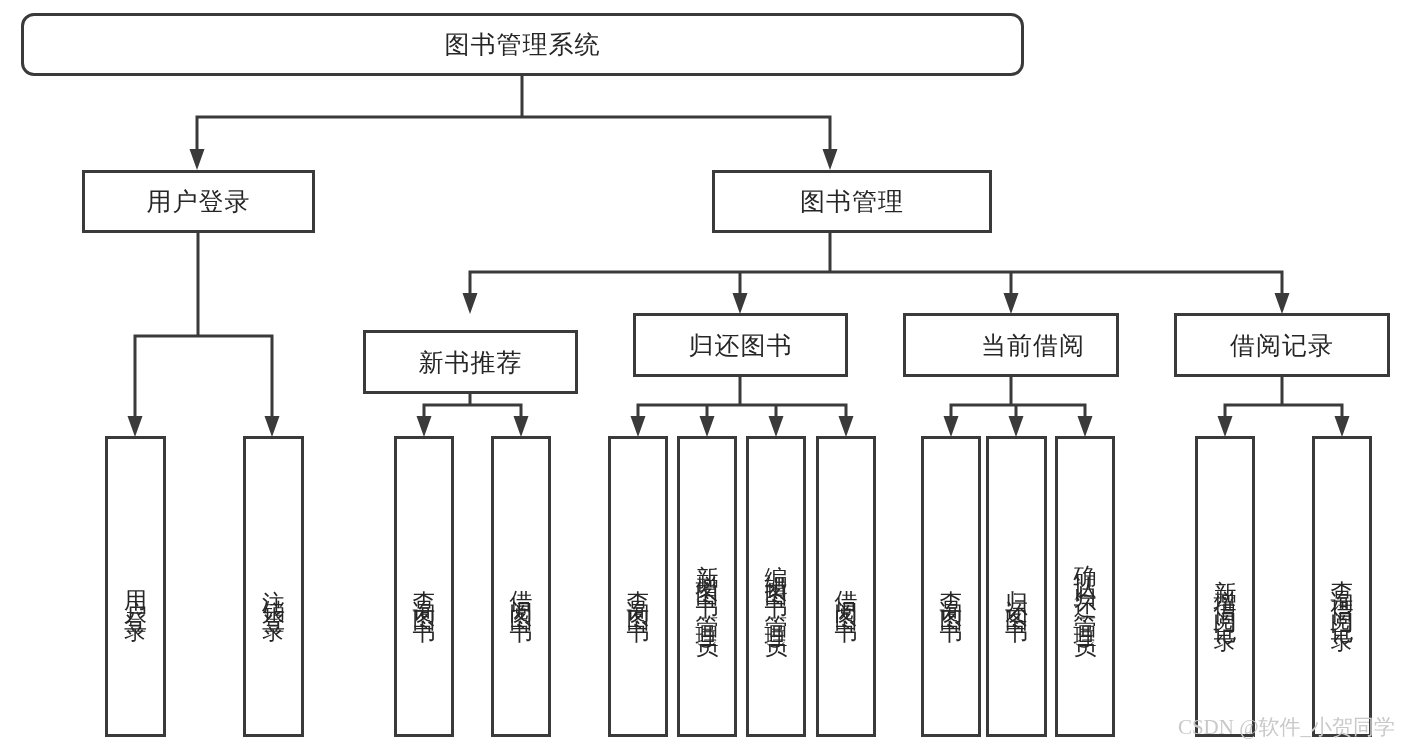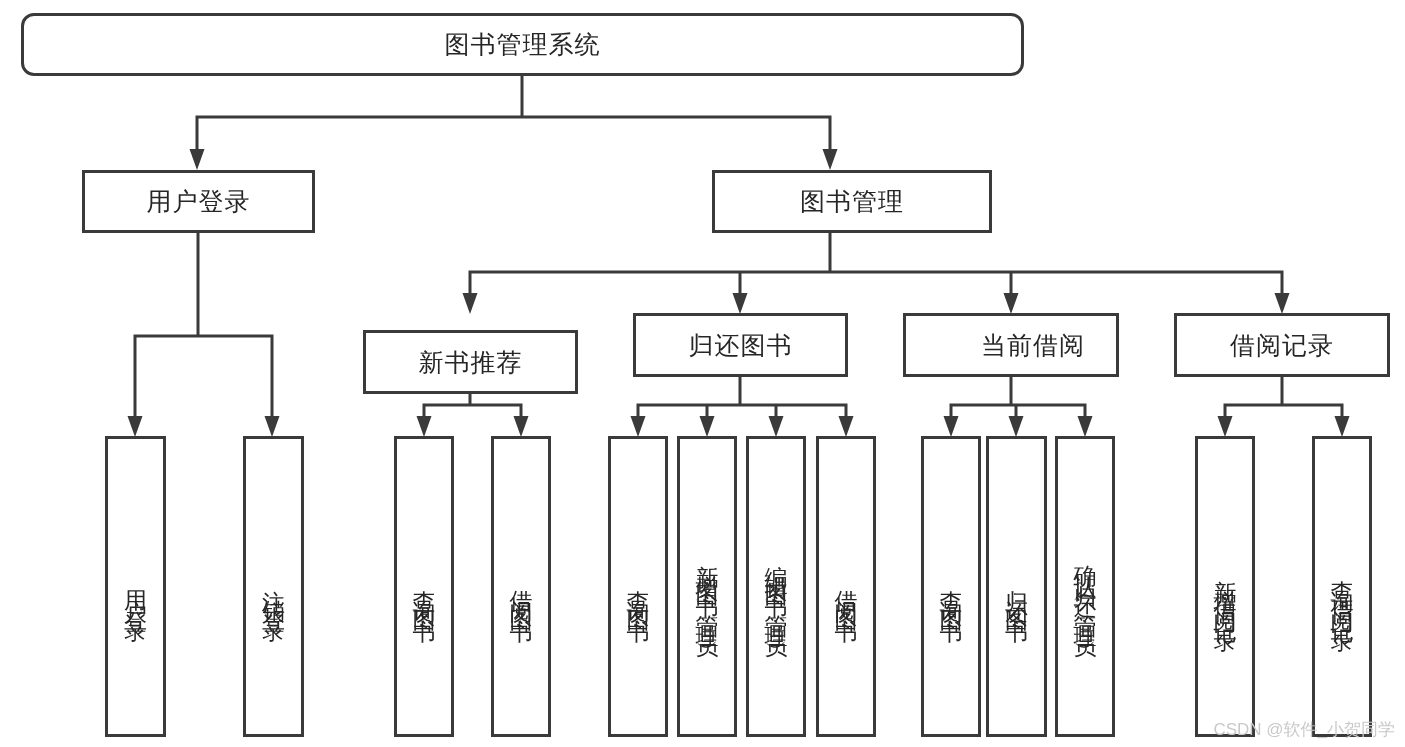--- a/index.html
+++ b/index.html
@@ -47,23 +47,24 @@
     font-size: 23px;
     letter-spacing: 10px;
     padding-top: 10px;
     line-height: 1;
     white-space: nowrap;
   }
   .watermark {
     position: absolute;
     right: 10px;
     bottom: 6px;
-    font-size: 17px;
+    font-size: 21px;
     color: var(--watermark, #c9c9c9);
     white-space: nowrap;
+    font-family: Liberation Serif, serif;
   }
 </style>
 </head>
 <body>
 
 <div class="stage">
 
   <svg class="wires" viewBox="0 0 1405 747" xmlns="http://www.w3.org/2000/svg" aria-hidden="true">
     <path fill="none" stroke="currentColor" stroke-width="3" d="M522 68 V117
              M197 117 H830

